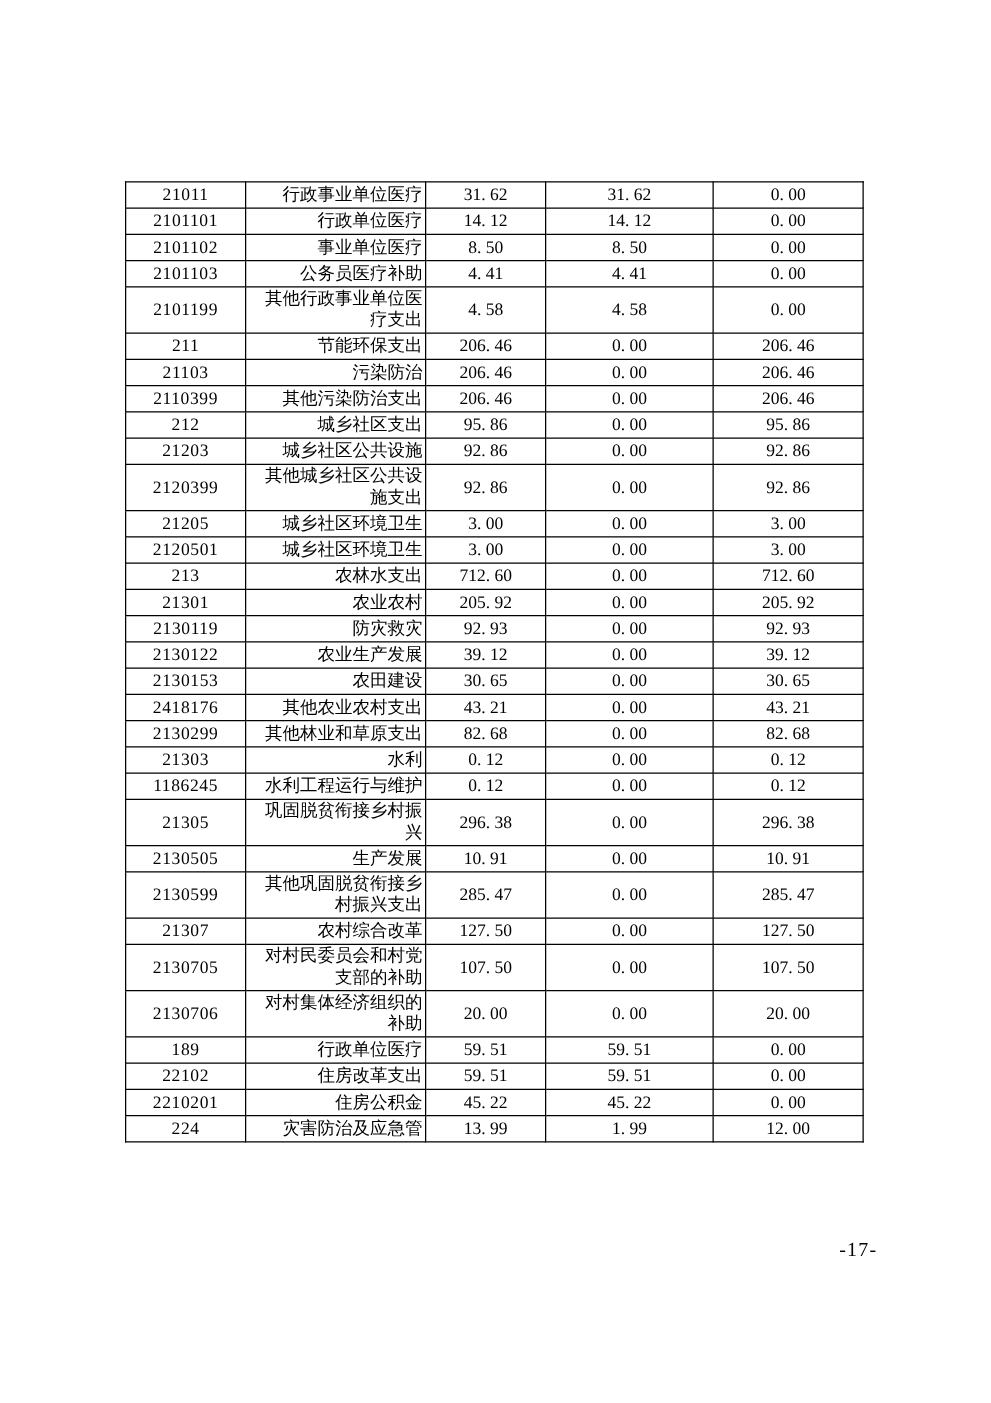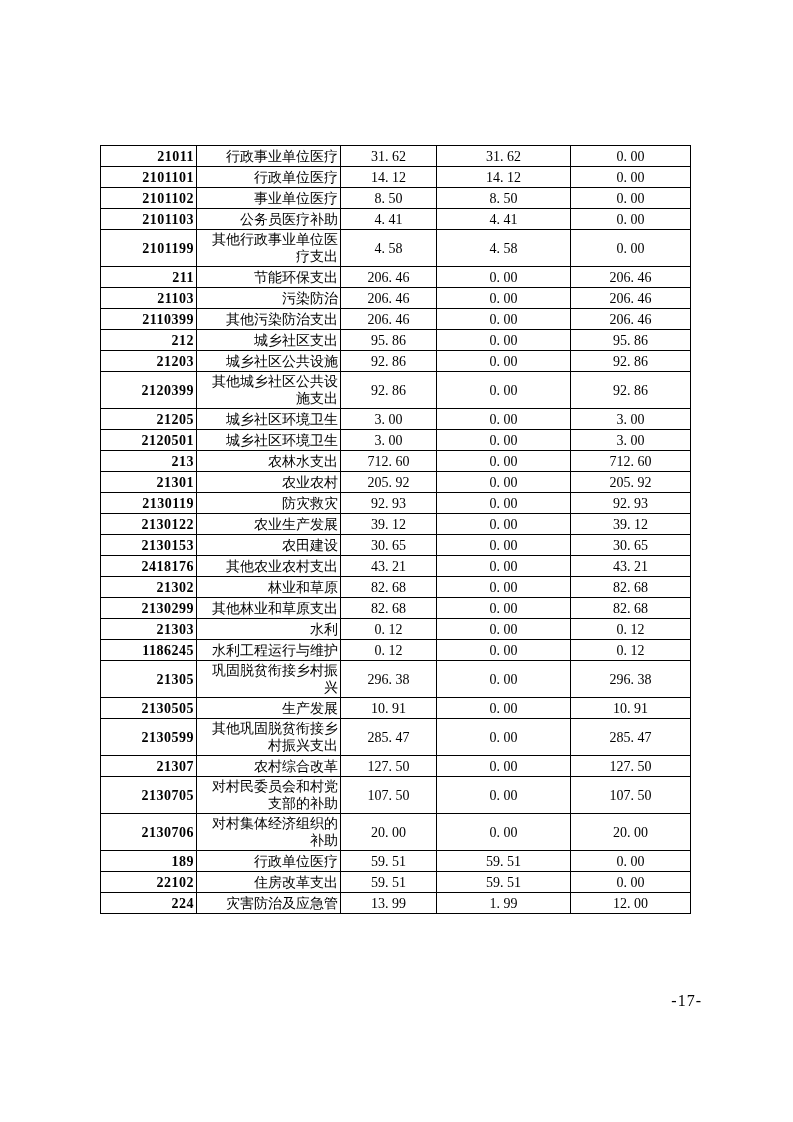--- a/index.html
+++ b/index.html
@@ -26,24 +26,23 @@
     border: 1px solid #000000;
     font-size: 14px;
     line-height: 17px;
     height: 21px;
     padding: 1px 2px;
     vertical-align: middle;
     overflow: hidden;
     word-break: break-all;
   }
   td.code {
-    text-align: right;
+    text-align: center;
     padding-left: 5px;
     letter-spacing: 0.5px;
-    font-weight: bold;
   }
   td.name {
     text-align: right;
     padding-left: 13px;
     padding-right: 13px;
   }
   td.num {
     text-align: center;
   }
   .page-number {
@@ -216,27 +215,20 @@
   </tr>
 
   <tr>
     <td class="code">2418176</td>
     <td class="name">其他农业农村支出</td>
     <td class="num">43. 21</td>
     <td class="num">0. 00</td>
     <td class="num">43. 21</td>
   </tr>
 
-  <tr>
-    <td class="code">21302</td>
-    <td class="name">林业和草原</td>
-    <td class="num">82. 68</td>
-    <td class="num">0. 00</td>
-    <td class="num">82. 68</td>
-  </tr>
 
   <tr>
     <td class="code">2130299</td>
     <td class="name">其他林业和草原支出</td>
     <td class="num">82. 68</td>
     <td class="num">0. 00</td>
     <td class="num">82. 68</td>
   </tr>
 
   <tr>
@@ -312,20 +304,27 @@
   </tr>
 
   <tr>
     <td class="code">22102</td>
     <td class="name">住房改革支出</td>
     <td class="num">59. 51</td>
     <td class="num">59. 51</td>
     <td class="num">0. 00</td>
   </tr>
 
+  <tr>
+    <td class="code">2210201</td>
+    <td class="name">住房公积金</td>
+    <td class="num">45. 22</td>
+    <td class="num">45. 22</td>
+    <td class="num">0. 00</td>
+  </tr>
 
 
   <tr>
     <td class="code">224</td>
     <td class="name">灾害防治及应急管</td>
     <td class="num">13. 99</td>
     <td class="num">1. 99</td>
     <td class="num">12. 00</td>
   </tr>
 </tbody>

